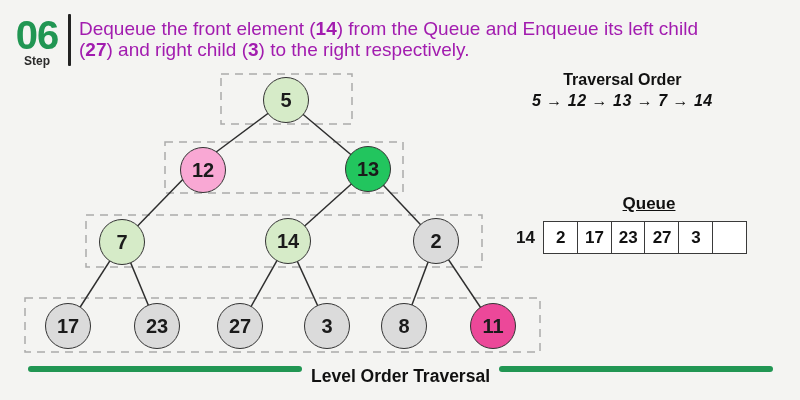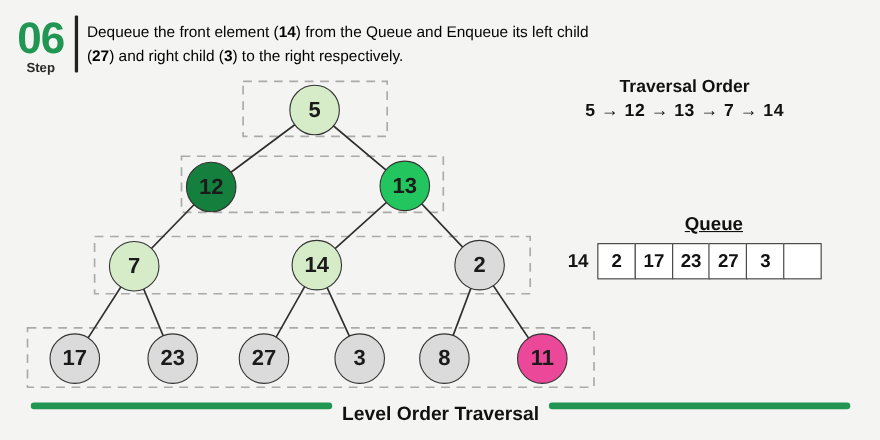--- a/index.html
+++ b/index.html
@@ -12,38 +12,38 @@
   }
   .page { position: relative; width: 800px; height: 356px; }
 
   
   .header { position: absolute; top: 12px; left: 12px; display: flex; align-items: flex-start; }
   .step-badge { display: flex; flex-direction: column; align-items: center; width: 50px; margin-top: 6px; }
   .step-number { color: var(--accent, #219653); font-size: 40px; font-weight: 700; line-height: 34px; letter-spacing: -1px; }
   .step-label { color: #2b2b2b; font-size: 12px; font-weight: 700; margin-top: 2px; }
   .header-divider { width: 3px; height: 52px; background: #222; margin: 2px 8px 0 6px; border-radius: 1px; }
   .step-description {
-    font-size: 14px; line-height: 20.5px; padding-top: 7px;
-    white-space: pre-wrap; color: #000000; max-width: 680px;
+    font-size: 19px; line-height: 20.5px; padding-top: 7px;
+    white-space: pre-wrap; color: #a21caf; max-width: 680px;
   }
   .step-description b { font-weight: 700; }
 
   
   #tree-svg { position: absolute; left: 0; top: 0; }
   .tree-node {
     position: absolute; width: 46px; height: 46px; border-radius: 50%;
     border: 1.6px solid #333;
     display: flex; align-items: center; justify-content: center;
     font-size: 20px; font-weight: 700; color: #1b1b1b;
   }
 
   
   .traversal-block { position: absolute; left: 532px; top: 71px; text-align: center; }
   .traversal-title { font-size: 16px; font-weight: 700; color: #111; }
-  .traversal-sequence { font-size: 16px; font-weight: 700; color: #111; margin-top: 3px; letter-spacing: 0.5px; }
+  .traversal-sequence { font-size: 16px; font-weight: 700; color: #111; margin-top: 3px; letter-spacing: 0.5px; font-style: italic; }
 
   
   .queue-block { position: absolute; left: 512px; top: 194px; }
   .queue-title { font-size: 17px; font-weight: 700; color: #111; text-align: center; margin-left: 31px; width: 212px; text-decoration: underline; }
   .queue-row { display: flex; align-items: center; margin-top: 7px; }
   .queue-dequeued { font-size: 17px; font-weight: 700; width: 23px; text-align: right; margin-right: 8px; }
   .queue-cells { display: flex; }
   .queue-cell {
     width: 35.4px; height: 33px; background: #ffffff;
     border: 1.6px solid #3a3a3a; margin-left: -1.6px;
@@ -84,21 +84,21 @@
       <line x1="368" y1="169" x2="436" y2="241" stroke="#2e2e2e" stroke-width="1.5"></line>
       <line x1="122" y1="242" x2="68" y2="326" stroke="#2e2e2e" stroke-width="1.5"></line>
       <line x1="122" y1="242" x2="157" y2="326" stroke="#2e2e2e" stroke-width="1.5"></line>
       <line x1="288" y1="241" x2="240" y2="326" stroke="#2e2e2e" stroke-width="1.5"></line>
       <line x1="288" y1="241" x2="327" y2="326" stroke="#2e2e2e" stroke-width="1.5"></line>
       <line x1="436" y1="241" x2="404" y2="326" stroke="#2e2e2e" stroke-width="1.5"></line>
       <line x1="436" y1="241" x2="493" y2="326" stroke="#2e2e2e" stroke-width="1.5"></line>
     </svg>
   <div id="tree-layer">
       <div class="tree-node" style="left: 263px; top: 77px; background: rgb(214, 235, 200); border-color: rgb(51, 51, 51);">5</div>
-      <div class="tree-node" style="left: 169px; top: 147px; background: #15803d; border-color: rgb(51, 51, 51);">12</div>
+      <div class="tree-node" style="left: 180px; top: 147px; background: #f9a8d4; border-color: rgb(51, 51, 51);">12</div>
       <div class="tree-node" style="left: 345px; top: 146px; background: #22c55e; border-color: rgb(51, 51, 51);">13</div>
       <div class="tree-node" style="left: 99px; top: 219px; background: rgb(214, 235, 200); border-color: rgb(51, 51, 51);">7</div>
       <div class="tree-node" style="left: 265px; top: 218px; background: rgb(214, 235, 200); border-color: rgb(51, 51, 51);">14</div>
       <div class="tree-node" style="left: 413px; top: 218px; background: rgb(219, 219, 219); border-color: rgb(51, 51, 51);">2</div>
       <div class="tree-node" style="left: 45px; top: 303px; background: rgb(219, 219, 219); border-color: rgb(51, 51, 51);">17</div>
       <div class="tree-node" style="left: 134px; top: 303px; background: rgb(219, 219, 219); border-color: rgb(51, 51, 51);">23</div>
       <div class="tree-node" style="left: 217px; top: 303px; background: rgb(219, 219, 219); border-color: rgb(51, 51, 51);">27</div>
       <div class="tree-node" style="left: 304px; top: 303px; background: rgb(219, 219, 219); border-color: rgb(51, 51, 51);">3</div>
       <div class="tree-node" style="left: 381px; top: 303px; background: rgb(219, 219, 219); border-color: rgb(51, 51, 51);">8</div>
       <div class="tree-node" style="left: 470px; top: 303px; background: #ec4899; border-color: rgb(51, 51, 51);">11</div>

